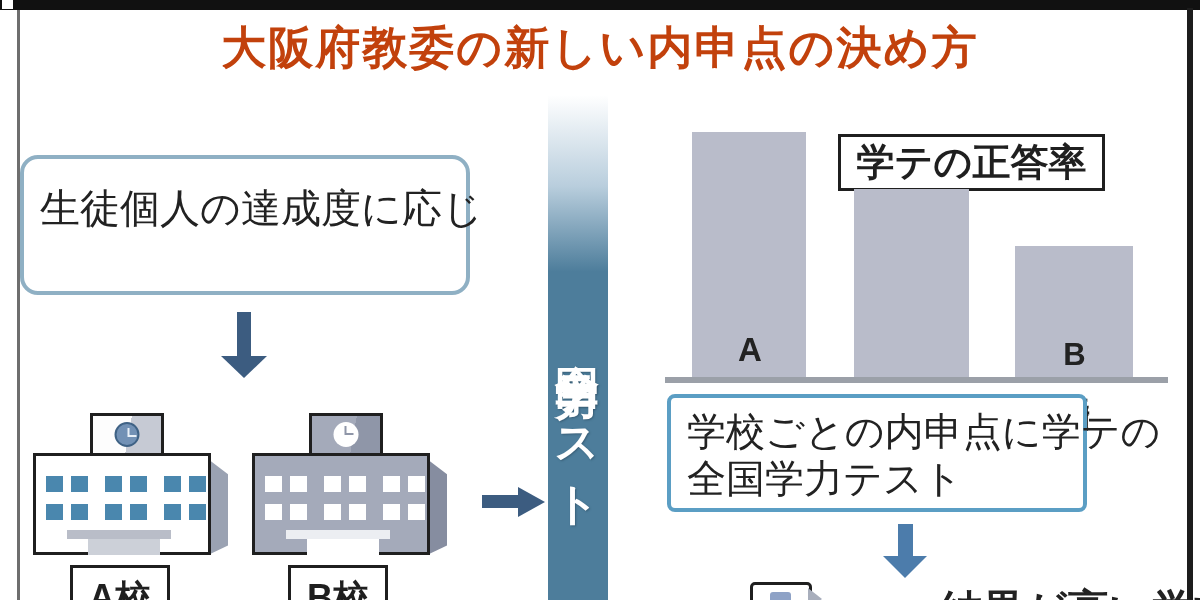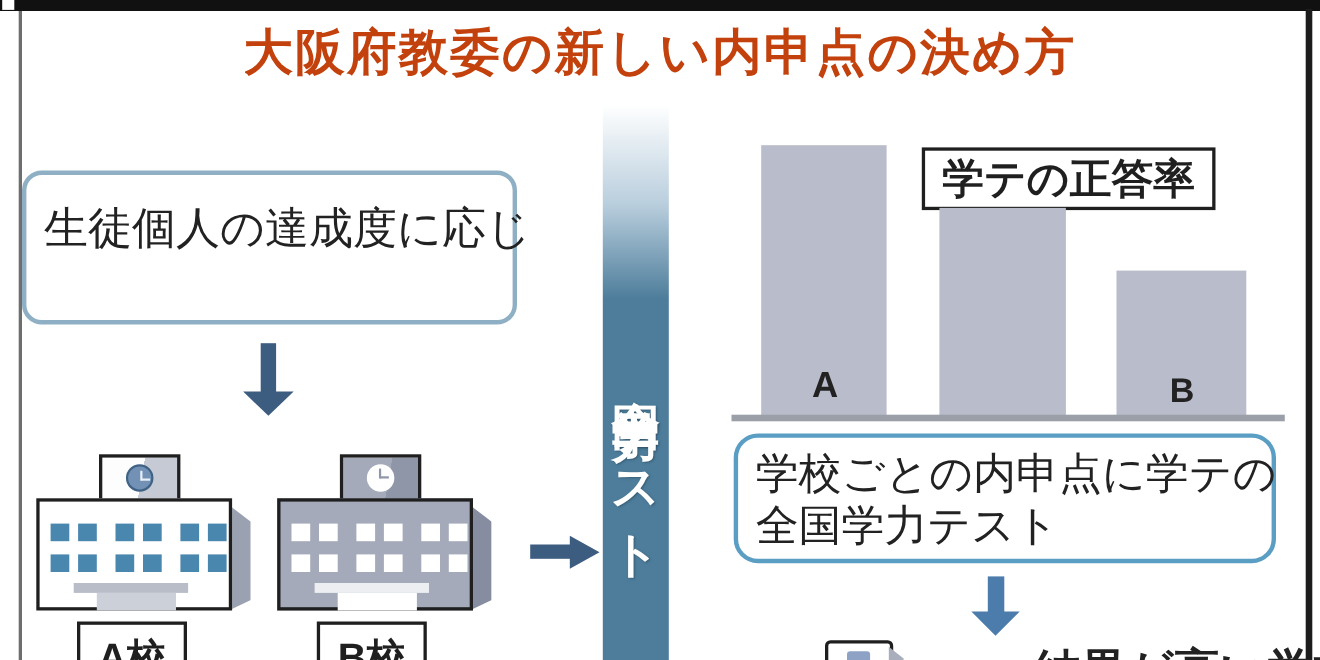--- a/index.html
+++ b/index.html
@@ -98,22 +98,22 @@
   .bar-1{left:854px;width:115px;}
   .bar-2{left:1015px;width:118px;}
   .bar-label{
     writing-mode:vertical-rl;text-orientation:upright;
     font-size:33px;font-weight:600;color:#222;letter-spacing:1px;
     padding-bottom:8px;white-space:nowrap;
   }
   .bar-2 .bar-label{font-size:31px;padding-bottom:4px;}
   
   .note-box{
-    position:absolute;left:667px;top:394px;width:493px;height:118px;background:#fff;
-    border:4px solid var(--right-box-border,#5b9ec4);border-radius:22px;box-sizing:border-box;
+    position:absolute;left:667px;top:394px;width:420px;height:118px;background:#fff;
+    border:4px solid var(--right-box-border,#5b9ec4);border-radius:8px;box-sizing:border-box;
   }
   .note-body{position:absolute;left:16px;top:10px;font-size:39px;line-height:47px;color:#222;white-space:nowrap;}
   
   .cert-icon{
     position:absolute;left:750px;top:582px;width:62px;height:44px;background:#fff;
     border:3px solid var(--outline-dark,#1f1f1f);border-radius:5px;box-sizing:border-box;
   }
   .cert-inner{position:absolute;left:17px;top:7px;width:21px;height:21px;background:#8ea2c6;border-radius:3px;}
   .cert-fold{position:absolute;right:-13px;top:3px;width:0;height:0;border-top:11px solid transparent;border-bottom:11px solid transparent;border-left:14px solid #a8aebc;}
   .result-text{position:absolute;left:940px;top:582px;font-size:42px;font-weight:600;color:#222;white-space:nowrap;}

